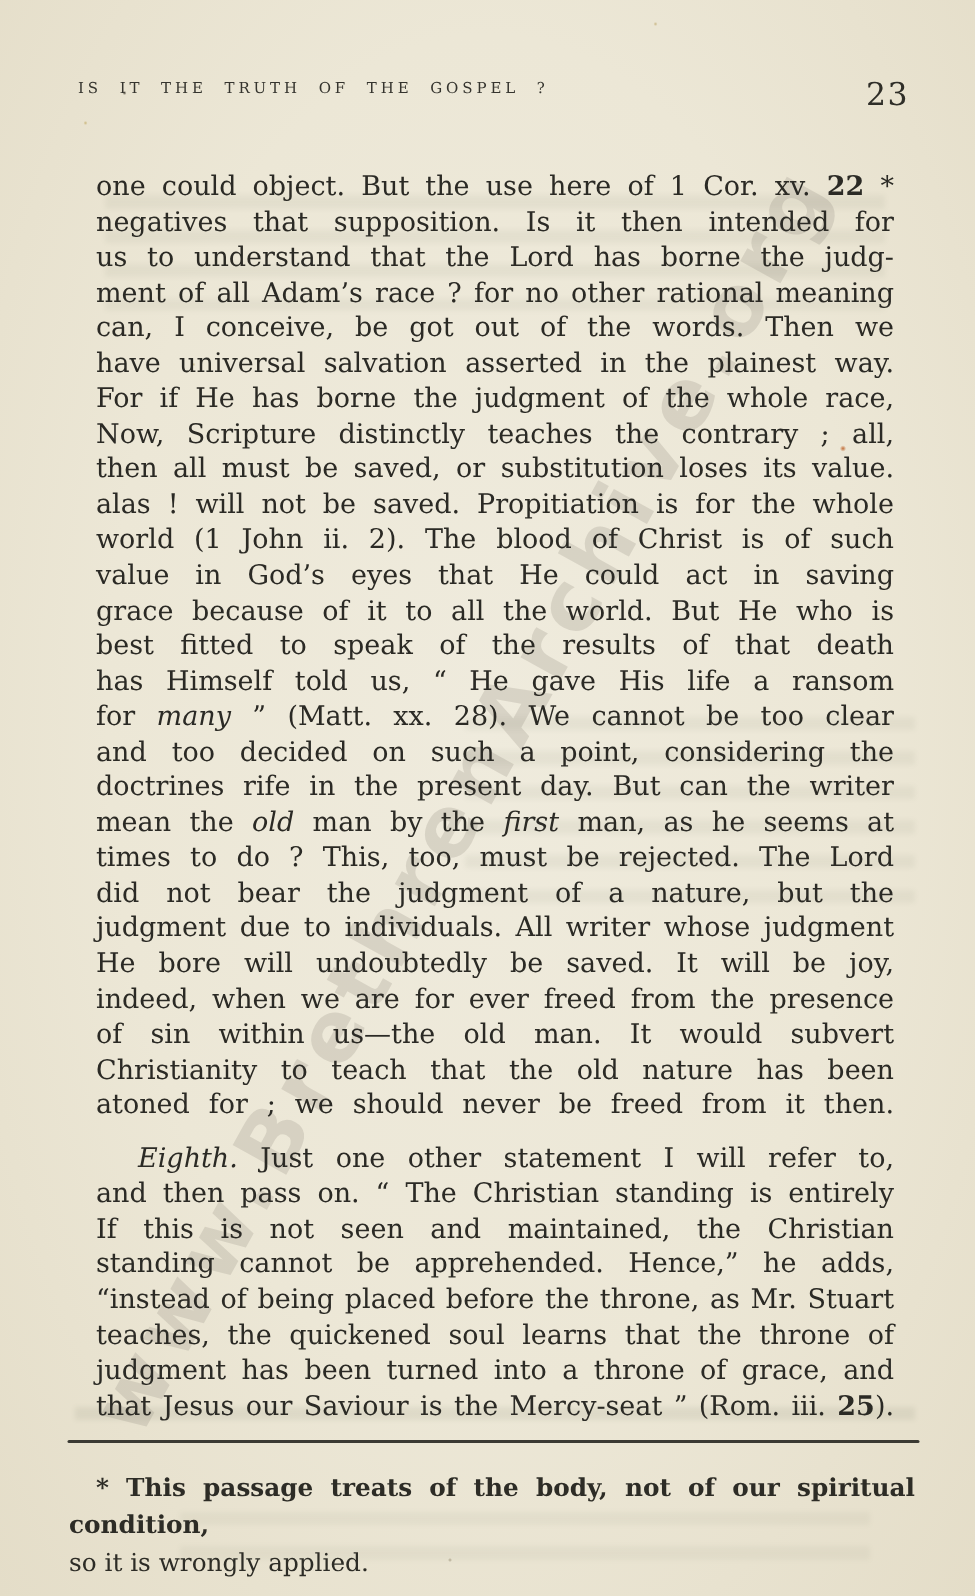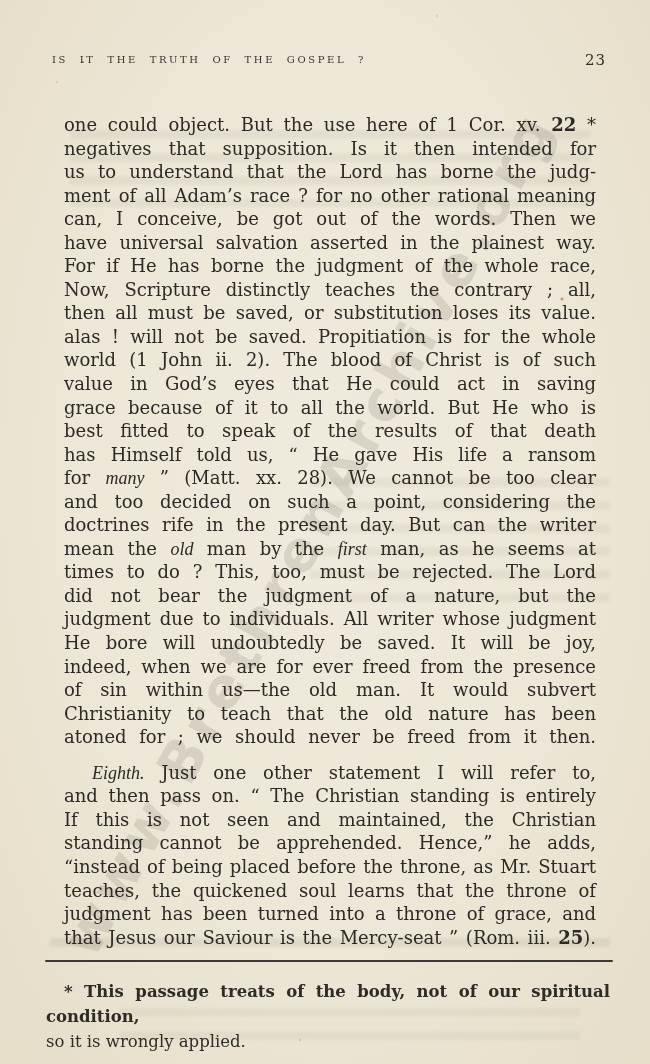--- a/index.html
+++ b/index.html
@@ -19,33 +19,33 @@
   }
   
   .header{position:absolute;top:54px;left:52px;right:42px;height:22px;}
   .running-title{
     display:block;text-align:left;
     font-size:10px;letter-spacing:2.6px;word-spacing:6px;
     color:#35342e;
   }
   .page-number{
     position:absolute;right:2px;top:-3px;
-    font-size:15px;letter-spacing:1px;color:#2f2e28;
+    font-size:21px;letter-spacing:1px;color:#2f2e28;
   }
   
   .body-text{position:absolute;top:101px;left:52px;right:42px;}
   .para{margin:12px;}
   .line{
     display:block;height:23.55px;line-height:23.55px;
     font-size:18px;
     text-align:justify;text-align-last:justify;text-justify:inter-word;
     white-space:nowrap;
   }
   .para.indent .line:first-child{text-indent:28px;}
-  .it{font-style:italic;font-family:Liberation Serif, serif;}
+  .it{font-style:italic;}
   .bd{font-weight:bold;}
   
   .rule{position:absolute;top:960px;left:45px;right:37px;height:2px;background:#3b3a33;border-radius:1px;}
   .footnote{position:absolute;top:979px;left:46px;right:40px;}
   .footnote .fline{
     display:block;font-size:16.5px;line-height:25px;color:#2d2c26;
     text-align:justify;text-align-last:justify;
   }
   .footnote .fline:first-child{text-indent:18px;font-weight:bold;}
   .footnote .fline:last-child{text-align-last:left;}

